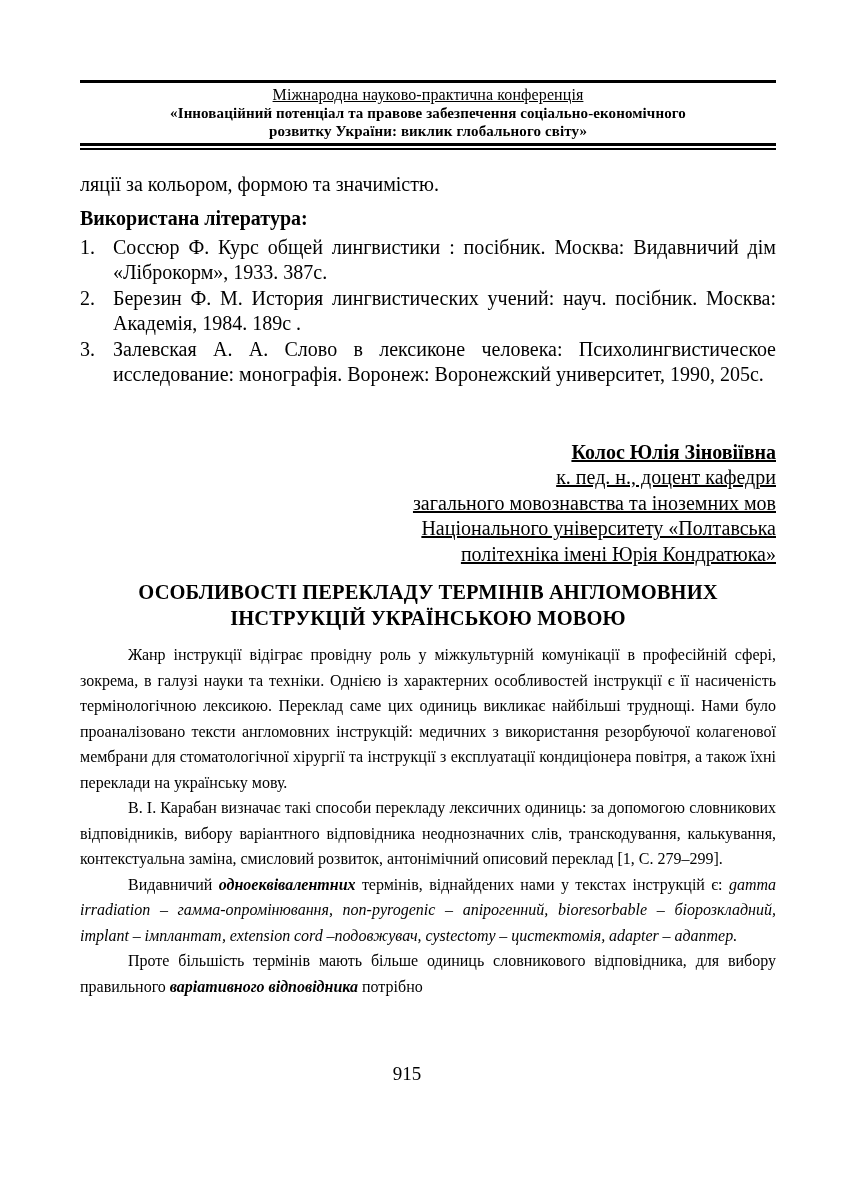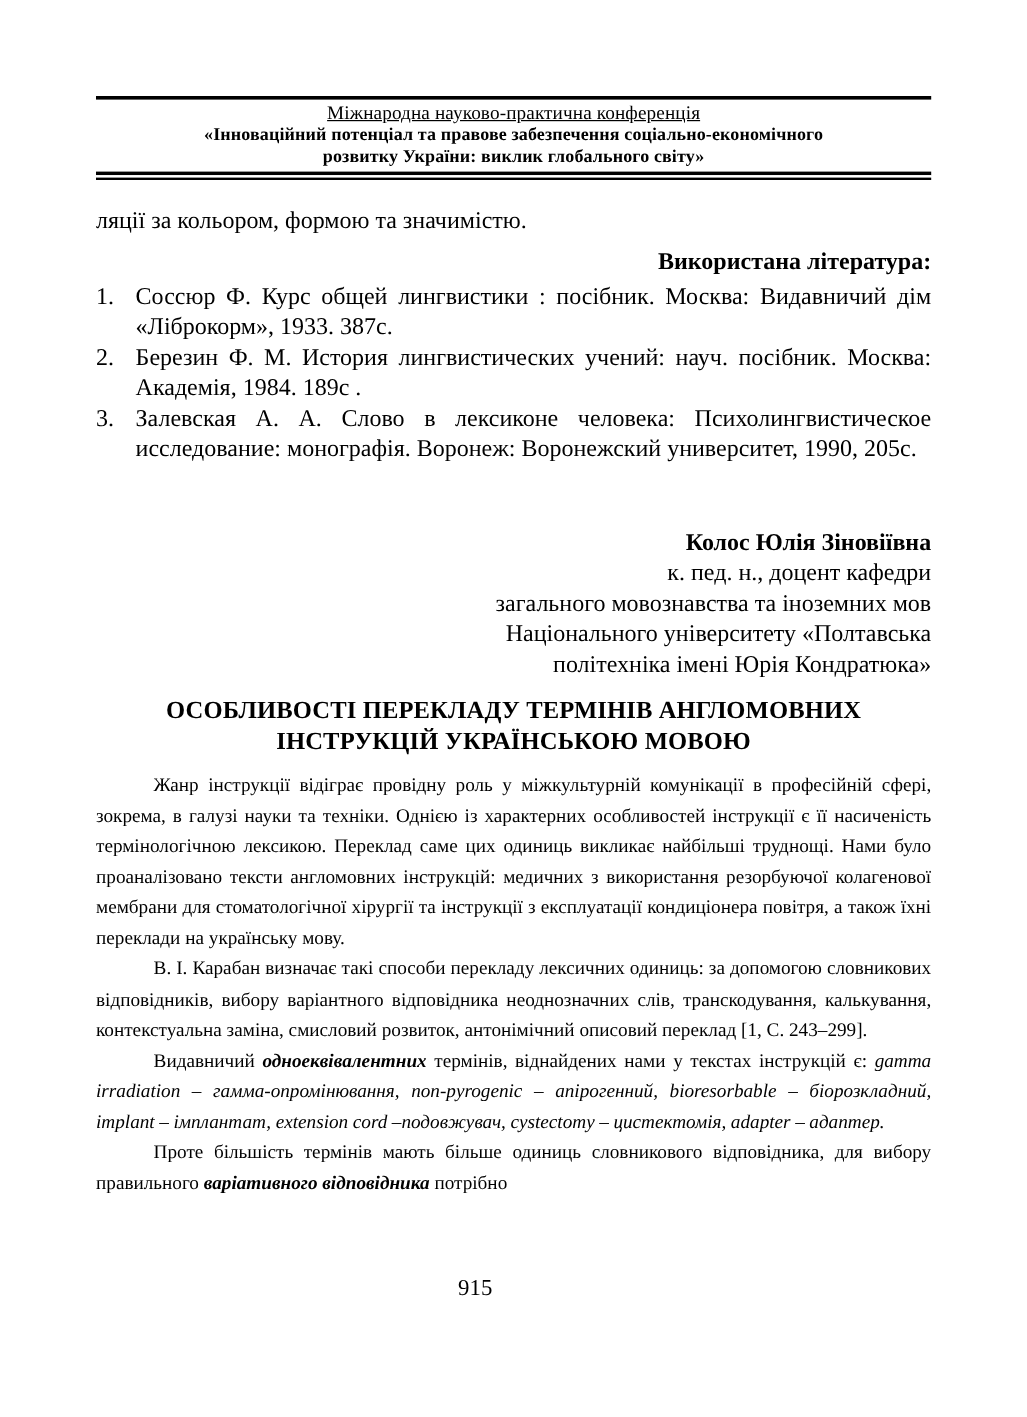--- a/index.html
+++ b/index.html
@@ -78,21 +78,21 @@
     word-spacing: -0.2px;
   }
 
   .lead-line {
     font-size: 20px;
     line-height: 25.5px;
     margin-top: 22px;
   }
 
   .section-title {
-    text-align: right;
+    text-align: left;
     font-weight: bold;
     font-size: 20px;
     line-height: 26px;
     margin-top: 7px;
   }
 
   
   .refs {
     margin-top: 4px;
   }
@@ -110,20 +110,21 @@
     top: 0;
     width: 26px;
   }
 
   
   .author-block {
     margin-top: 52px;
     text-align: right;
     font-size: 20px;
     line-height: 25.5px;
+    text-decoration: underline;
   }
   .author-name {
     font-weight: bold;
   }
 
   
   .article-title {
     margin-top: 12px;
     text-align: center;
     font-weight: bold;
@@ -140,20 +141,21 @@
   .bd { font-weight: bold; font-style: italic; }
 
   
   .page-number {
     position: absolute;
     left: 0;
     top: 1063px;
     width: 792px;
     text-align: center;
     font-size: 19px;
+    padding-left: 11px;
   }
 </style>
 </head>
 <body>
 
 <div class="page">
   <div class="content">
 
     <div>
       <div class="rh-rule-top"></div>
@@ -196,21 +198,21 @@
       <div>політехніка імені Юрія Кондратюка»</div>
     </div>
 
     <div class="article-title">
       <div>ОСОБЛИВОСТІ ПЕРЕКЛАДУ ТЕРМІНІВ АНГЛОМОВНИХ</div>
       <div>ІНСТРУКЦІЙ УКРАЇНСЬКОЮ МОВОЮ</div>
     </div>
 
     <p class="para indent body-start">Жанр інструкції відіграє провідну роль у міжкультурній комунікації в професійній сфері, зокрема, в галузі науки та техніки. Однією із характерних особливостей інструкції є її насиченість термінологічною лексикою. Переклад саме цих одиниць викликає найбільші труднощі. Нами було проаналізовано тексти англомовних інструкцій: медичних з використання резорбуючої колагенової мембрани для стоматологічної хірургії та інструкції з експлуатації кондиціонера повітря, а також їхні переклади на українську мову.</p>
 
-    <p class="para indent">В. І. Карабан визначає такі способи перекладу лексичних одиниць: за допомогою словникових відповідників, вибору варіантного відповідника неоднозначних слів, транскодування, калькування, контекстуальна заміна, смисловий розвиток, антонімічний описовий переклад [1, С. 243–299].</p>
+    <p class="para indent">В. І. Карабан визначає такі способи перекладу лексичних одиниць: за допомогою словникових відповідників, вибору варіантного відповідника неоднозначних слів, транскодування, калькування, контекстуальна заміна, смисловий розвиток, антонімічний описовий переклад [1, С. 279–299].</p>
 
     <p class="para indent tight"><span>Видавничий </span><span class="bd">одноеквівалентних</span><span> термінів, віднайдених нами у текстах інструкцій є: </span><span class="it">gamma irradiation – гамма-опромінювання, non-pyrogenic – апірогенний, bioresorbable – біорозкладний, implant – імплантат, extension cord –подовжувач, cystectomy – цистектомія, adapter – адаптер.</span></p>
 
     <p class="para indent"><span>Проте більшість термінів мають більше одиниць словникового відповідника, для вибору правильного </span><span class="bd">варіативного відповідника</span><span> потрібно</span></p>
 
   </div>
 
   <div class="page-number">915</div>
 </div>
 

